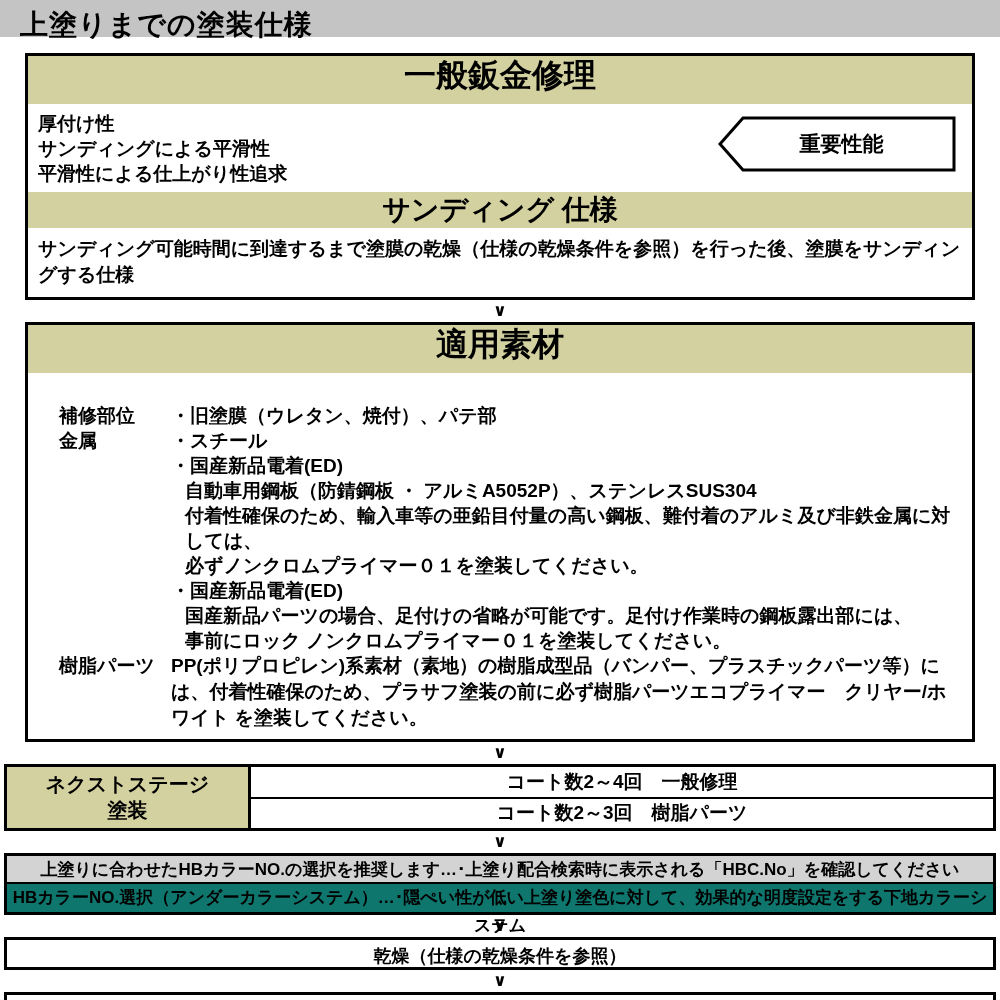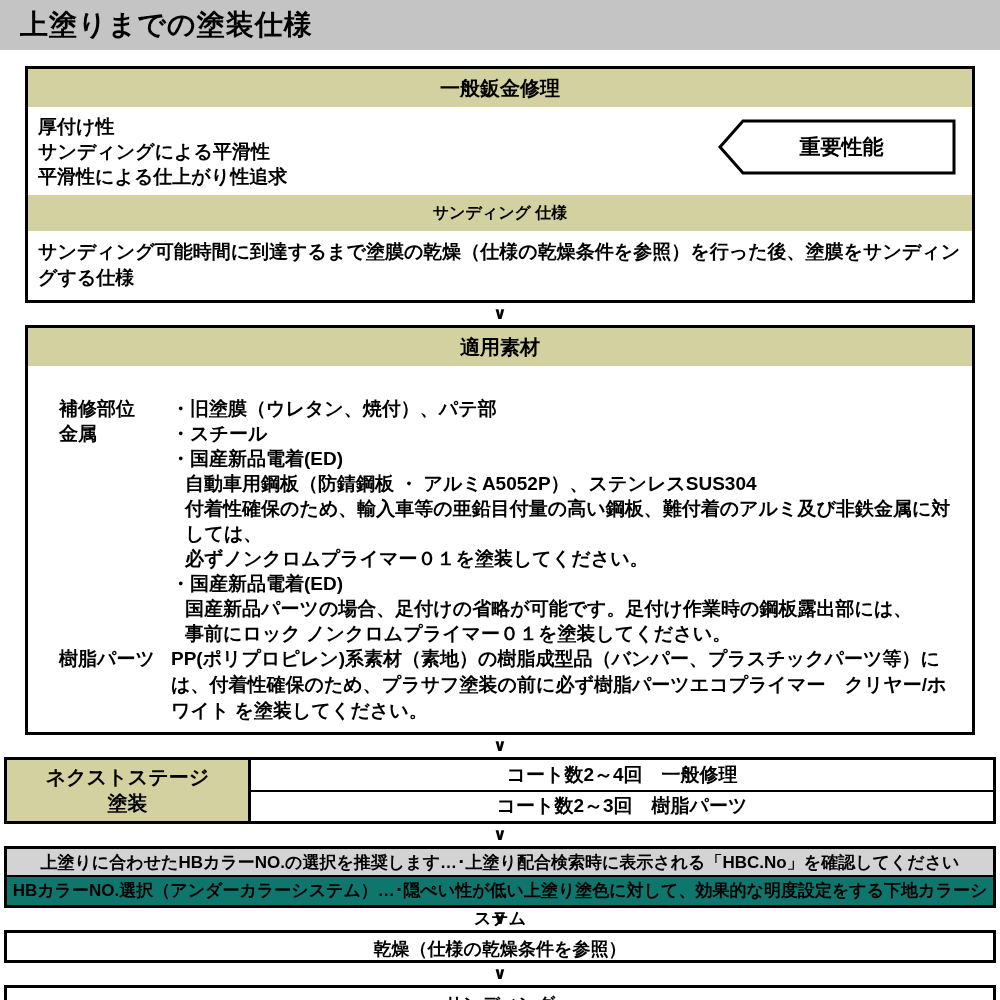--- a/index.html
+++ b/index.html
@@ -1,35 +1,35 @@
 <!DOCTYPE html>
 <html><head>
 <meta charset="utf-8">
 <style>
   * { margin:0; padding:0; box-sizing:border-box; }
   html,body { width:1000px; background:#fff; font-family:"Liberation Sans","DejaVu Sans",sans-serif; color:#000; }
   body { height:1000px; overflow:hidden; }
 
-  .titlebar { height:50px; background:#c4c4c4; line-height:50px; padding-left:20px;
+  .titlebar { height:37px; background:#c4c4c4; line-height:50px; padding-left:20px;
               font-size:28px; font-weight:bold; letter-spacing:1px; }
 
   .outerA { margin:16px 25px 0 25px; border:3px solid #000; background:#fff; }
   .outerWide { margin:0 4px; border:3px solid #000; background:#fff; }
 
   .olive { background:#d4d1a0; }
   .hdr { text-align:center; font-weight:bold; }
-  .hdr-lg { font-size:20px; height:38px; line-height:38px; }
+  .hdr-lg { font-size:32px; height:48px; line-height:38px; }
 
   .boxA-body { position:relative; padding:7px 12px 6px 10px; }
   .feature-line { font-size:19px; font-weight:bold; line-height:25px; }
   .badge { position:absolute; top:12px; right:16px; width:238px; height:56px; }
   .badge svg { display:block; }
   .badge .badge-text { position:absolute; top:0; left:9px; right:0; height:56px;
                        text-align:center; line-height:56px; font-size:21px; font-weight:bold; }
-  .hdr-md { font-size:16px; height:36px; line-height:36px; }
+  .hdr-md { font-size:28px; height:36px; line-height:36px; }
   .boxA-foot { padding:8px 0 9px 10px; font-size:19px; font-weight:bold; }
 
   .v-arrow { text-align:center; height:22px; line-height:22px; font-size:17px; font-weight:bold; color:#000; }
 
   .mat-body { padding:6px 8px 8px 25px;margin-top:24px; }
   .mat-row { display:flex; font-size:19px; line-height:25px; }
   .mat-label { width:118px; font-weight:bold; padding-left:6px; flex:none; }
   .mat-text { flex:1; font-weight:600; }
   .ind { padding-left:14px; }
   .mat-row.tall .mat-text { line-height:26px; }

